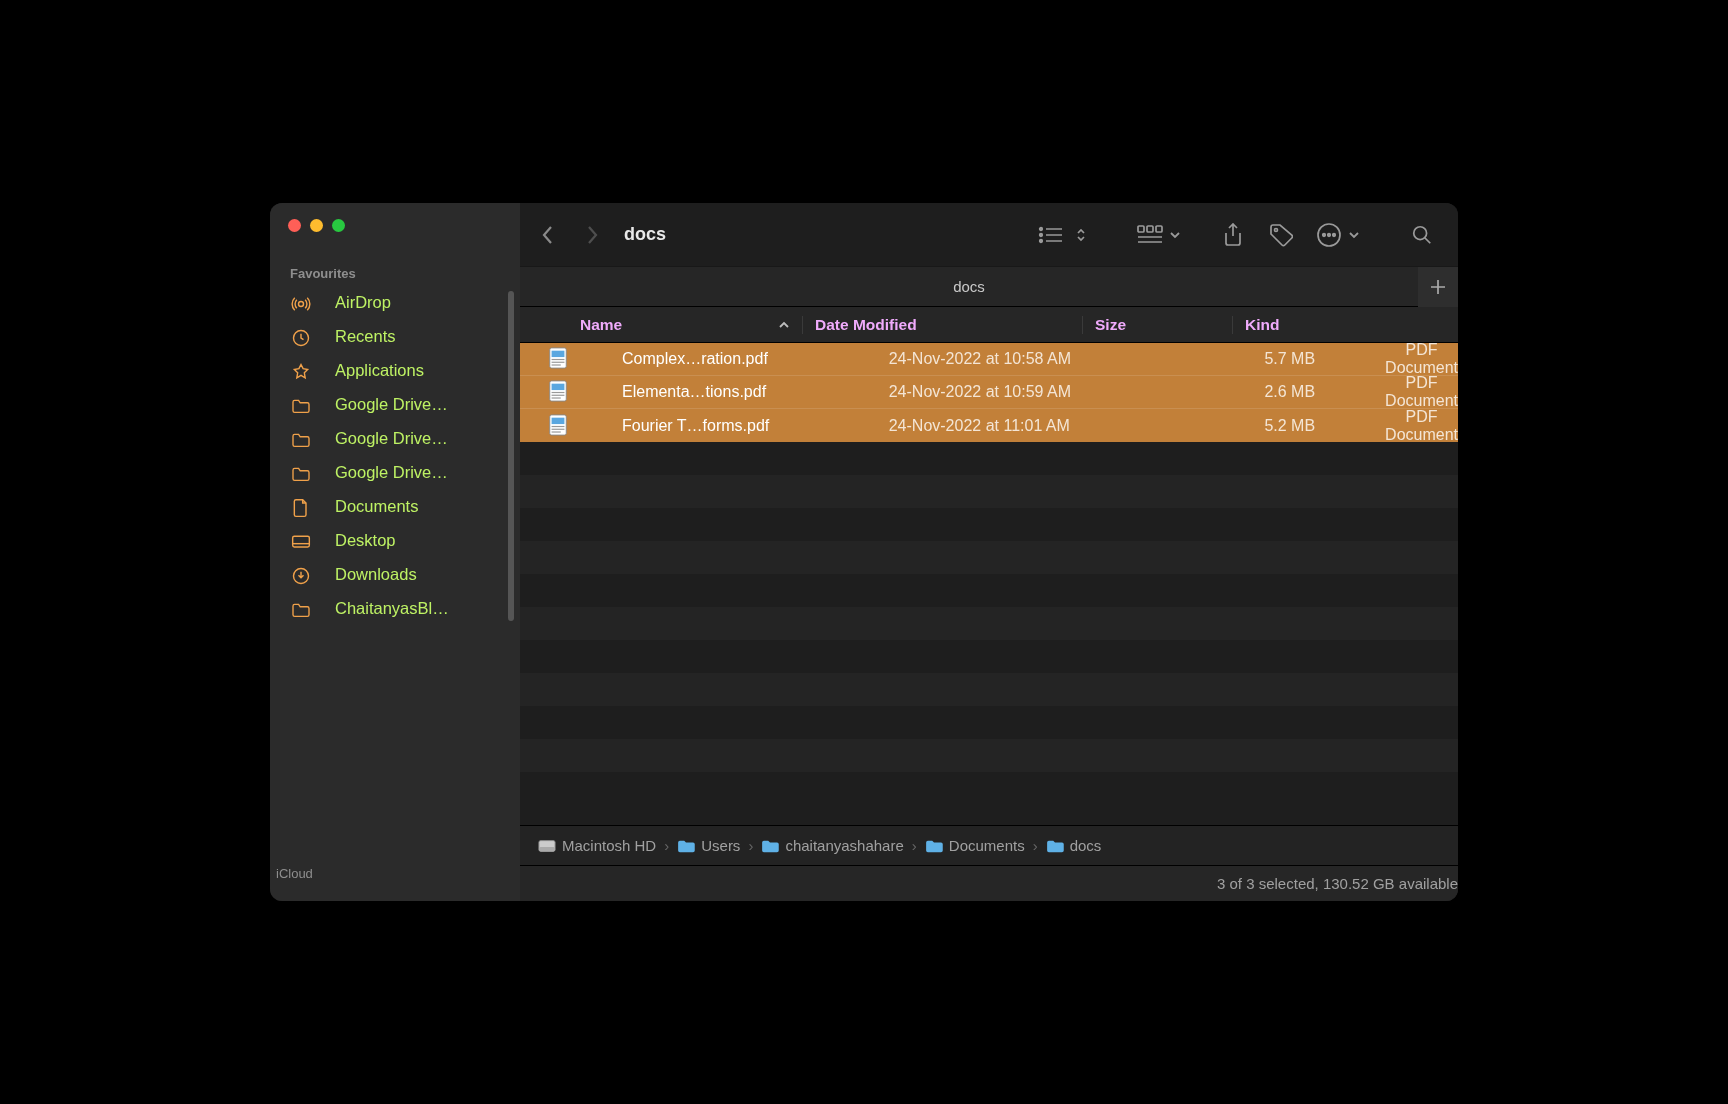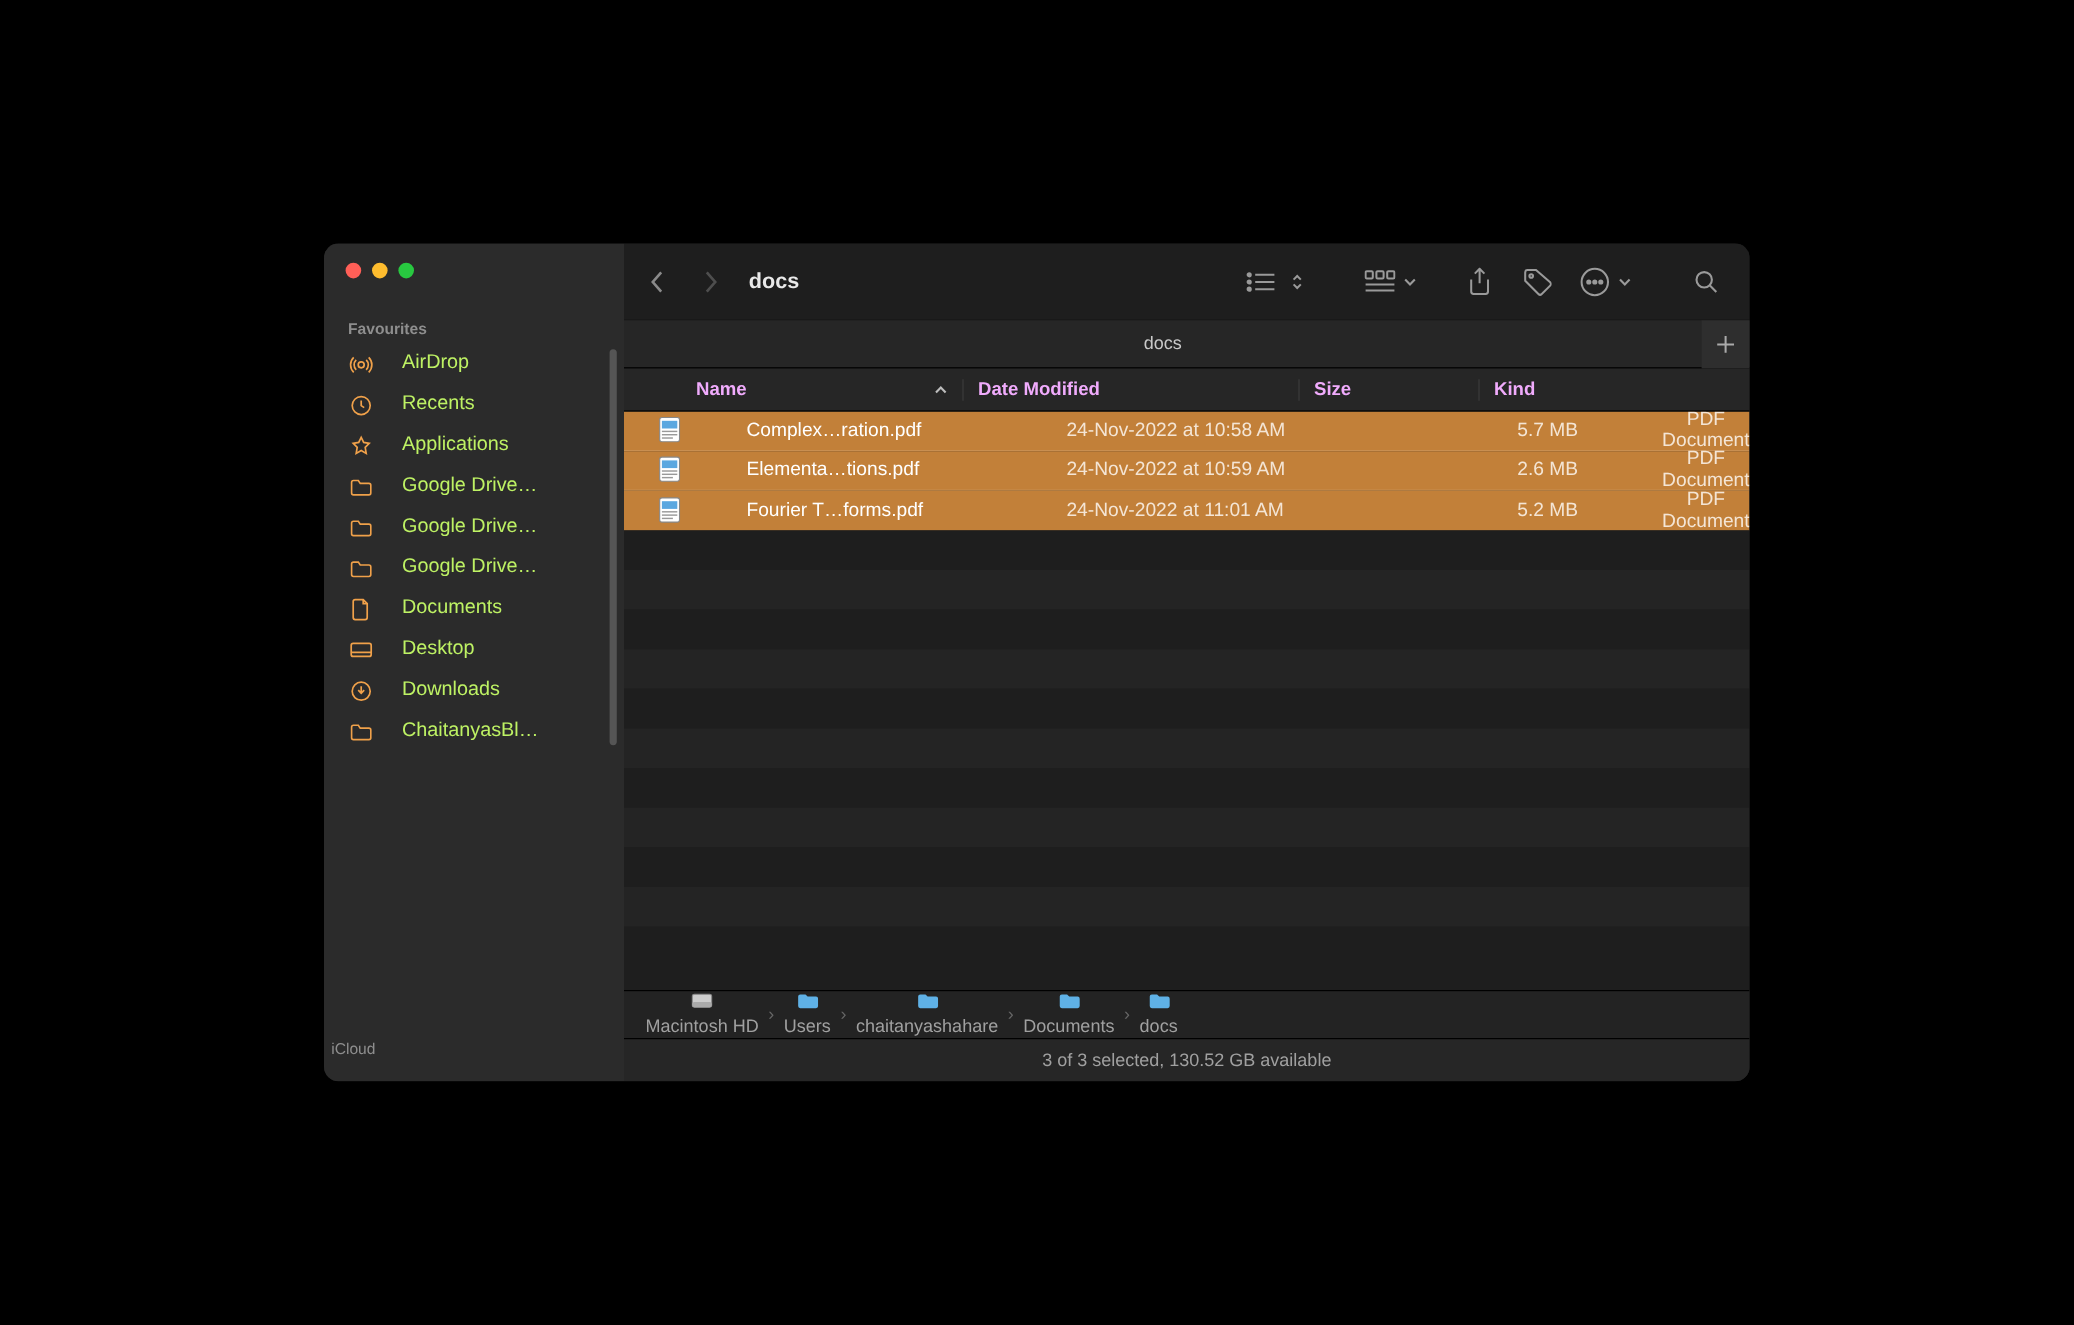--- a/index.html
+++ b/index.html
@@ -140,27 +140,27 @@
       height: 40px;
       display: flex;
       align-items: center;
       padding: 0 18px;
       gap: 8px;
       color: #a0a0a0;
       font-size: 15px;
       background:#232323;
       border-top:1px solid #000;
     }
-    .pathitem { display:flex; align-items:center; gap:6px; cursor:pointer;flex-direction:column;}
+    .pathitem { display:flex; align-items:center; gap:6px; cursor:pointer;}
     .path-sep { color:#666;}
     .statusbar {
       height: 36px;
       display: flex;
       align-items: center;
-      justify-content: center;
+      justify-content: flex-end;
       color: #a0a0a0;
       font-size: 15px;
       background:#262626;
       border-top:1px solid #000;
     }
     svg { display:block; }
   </style>
 </head>
 <body>
 

